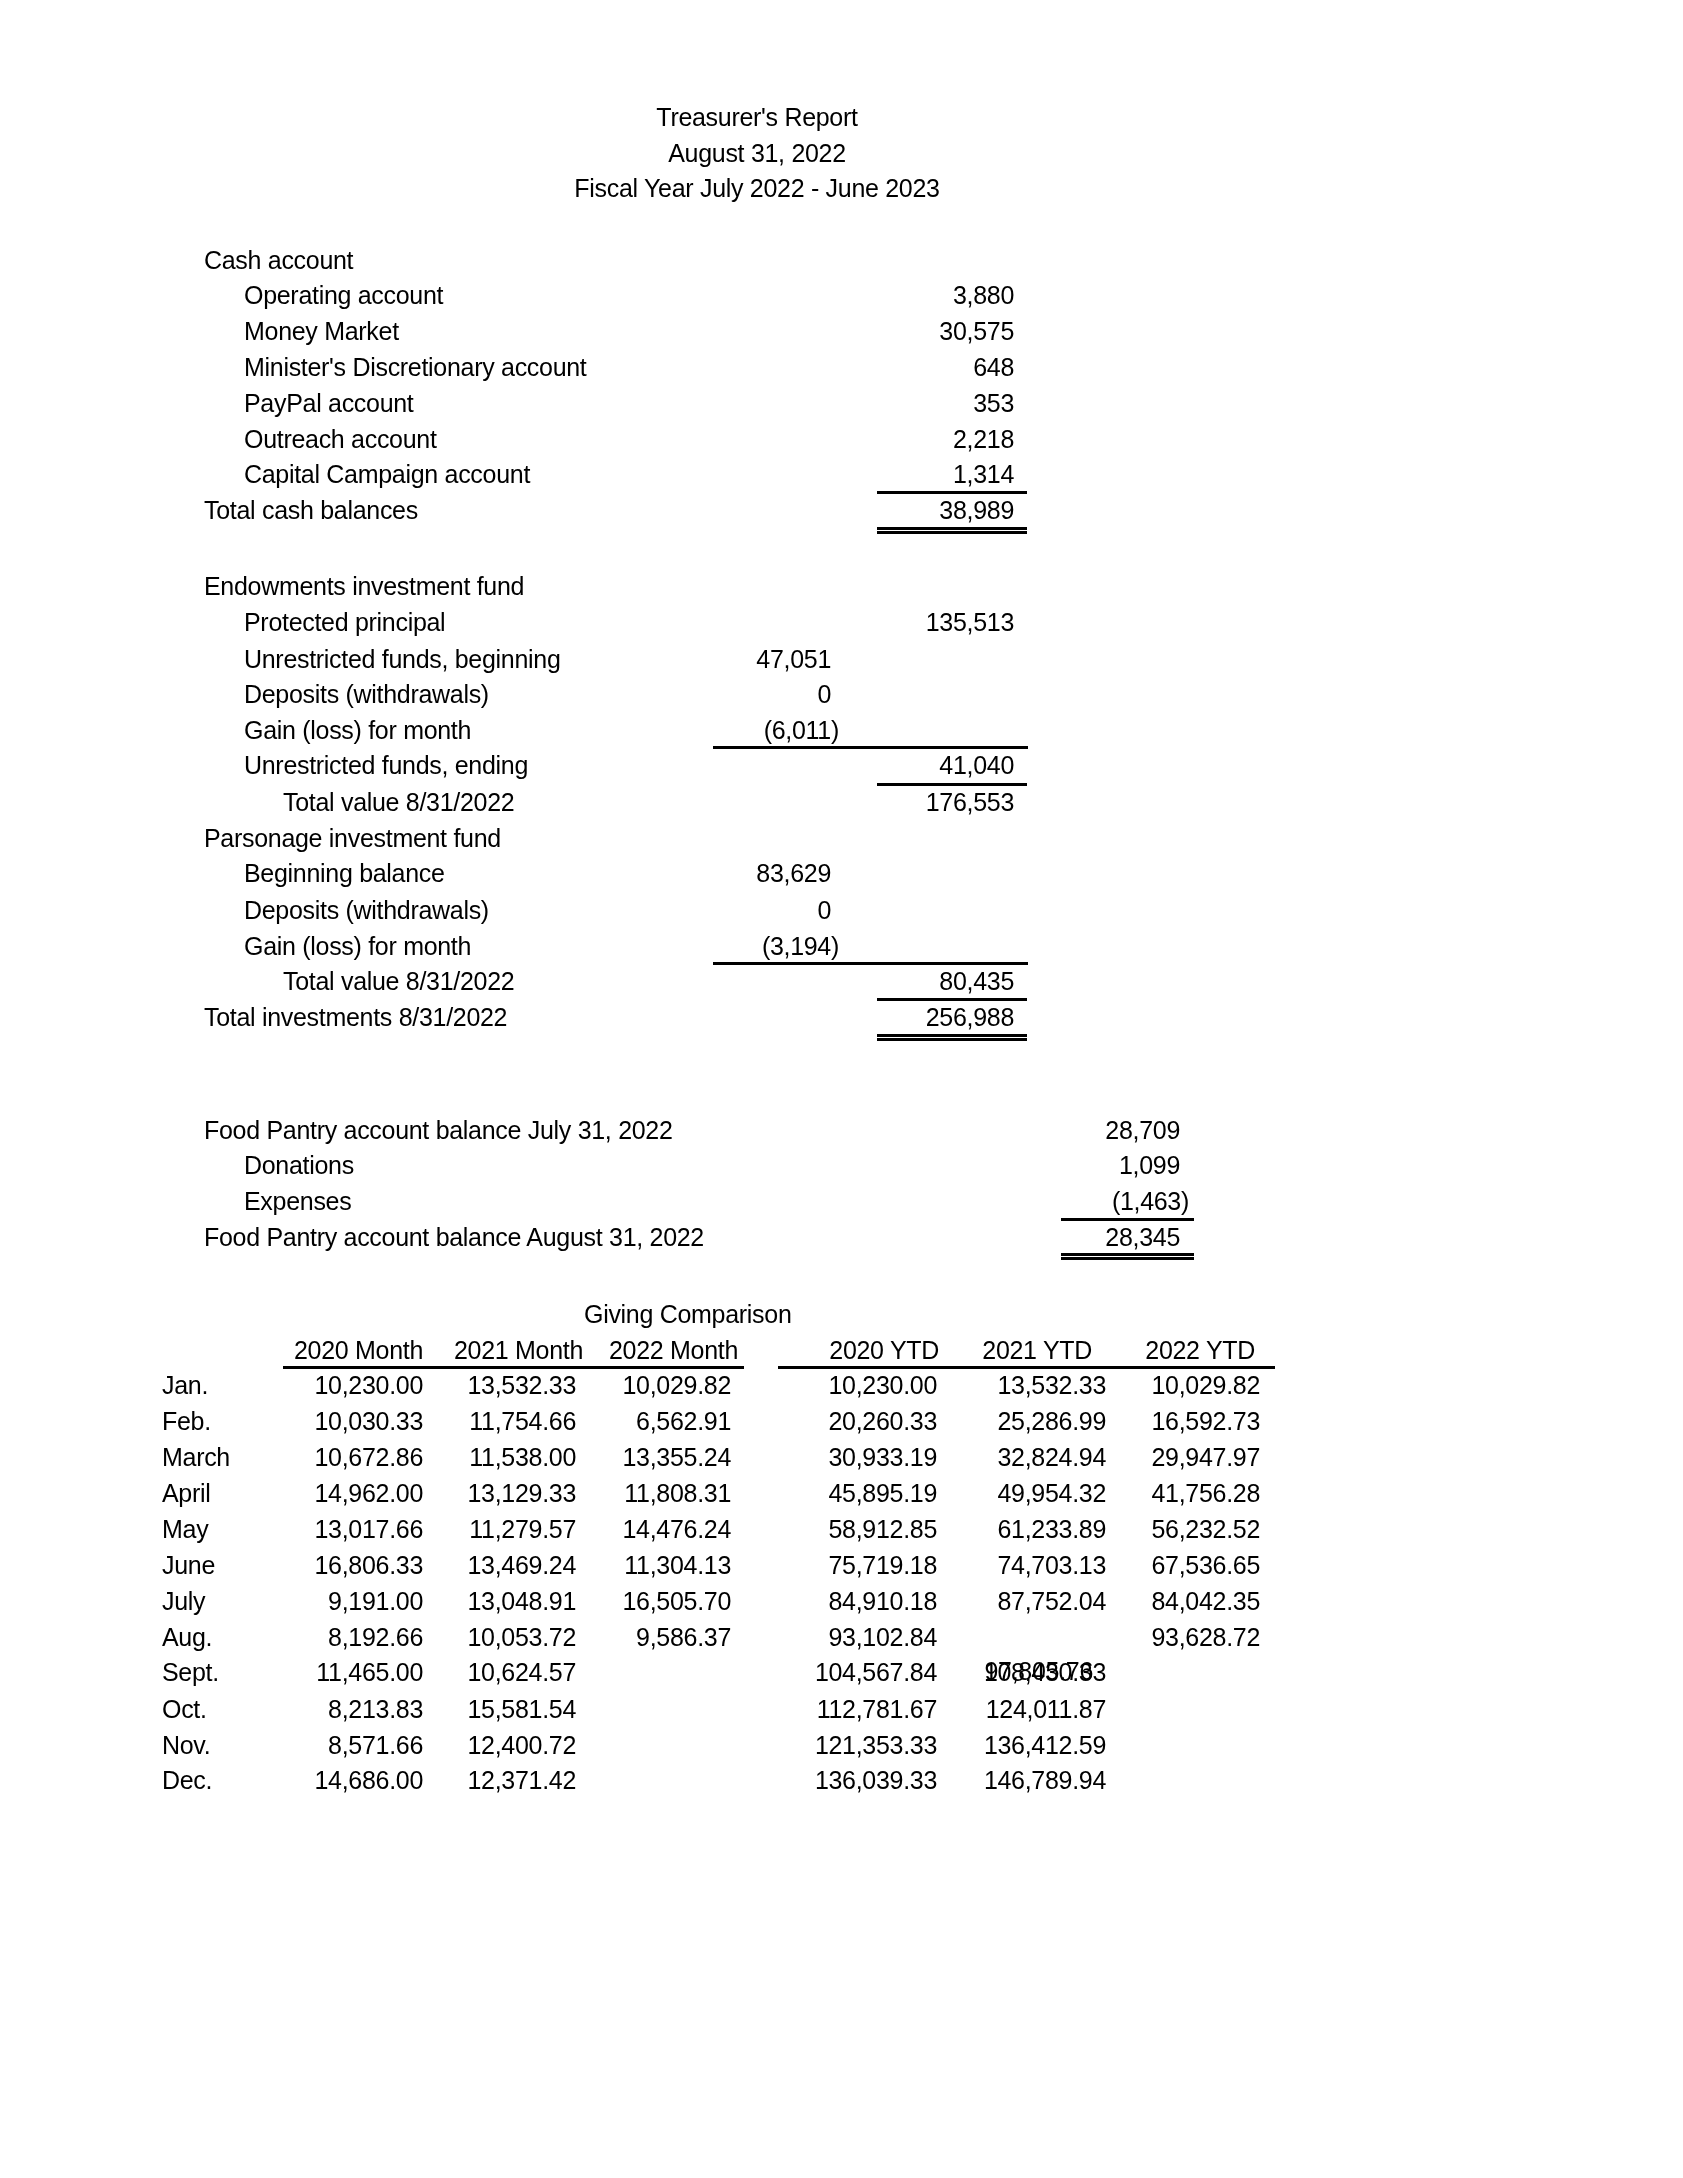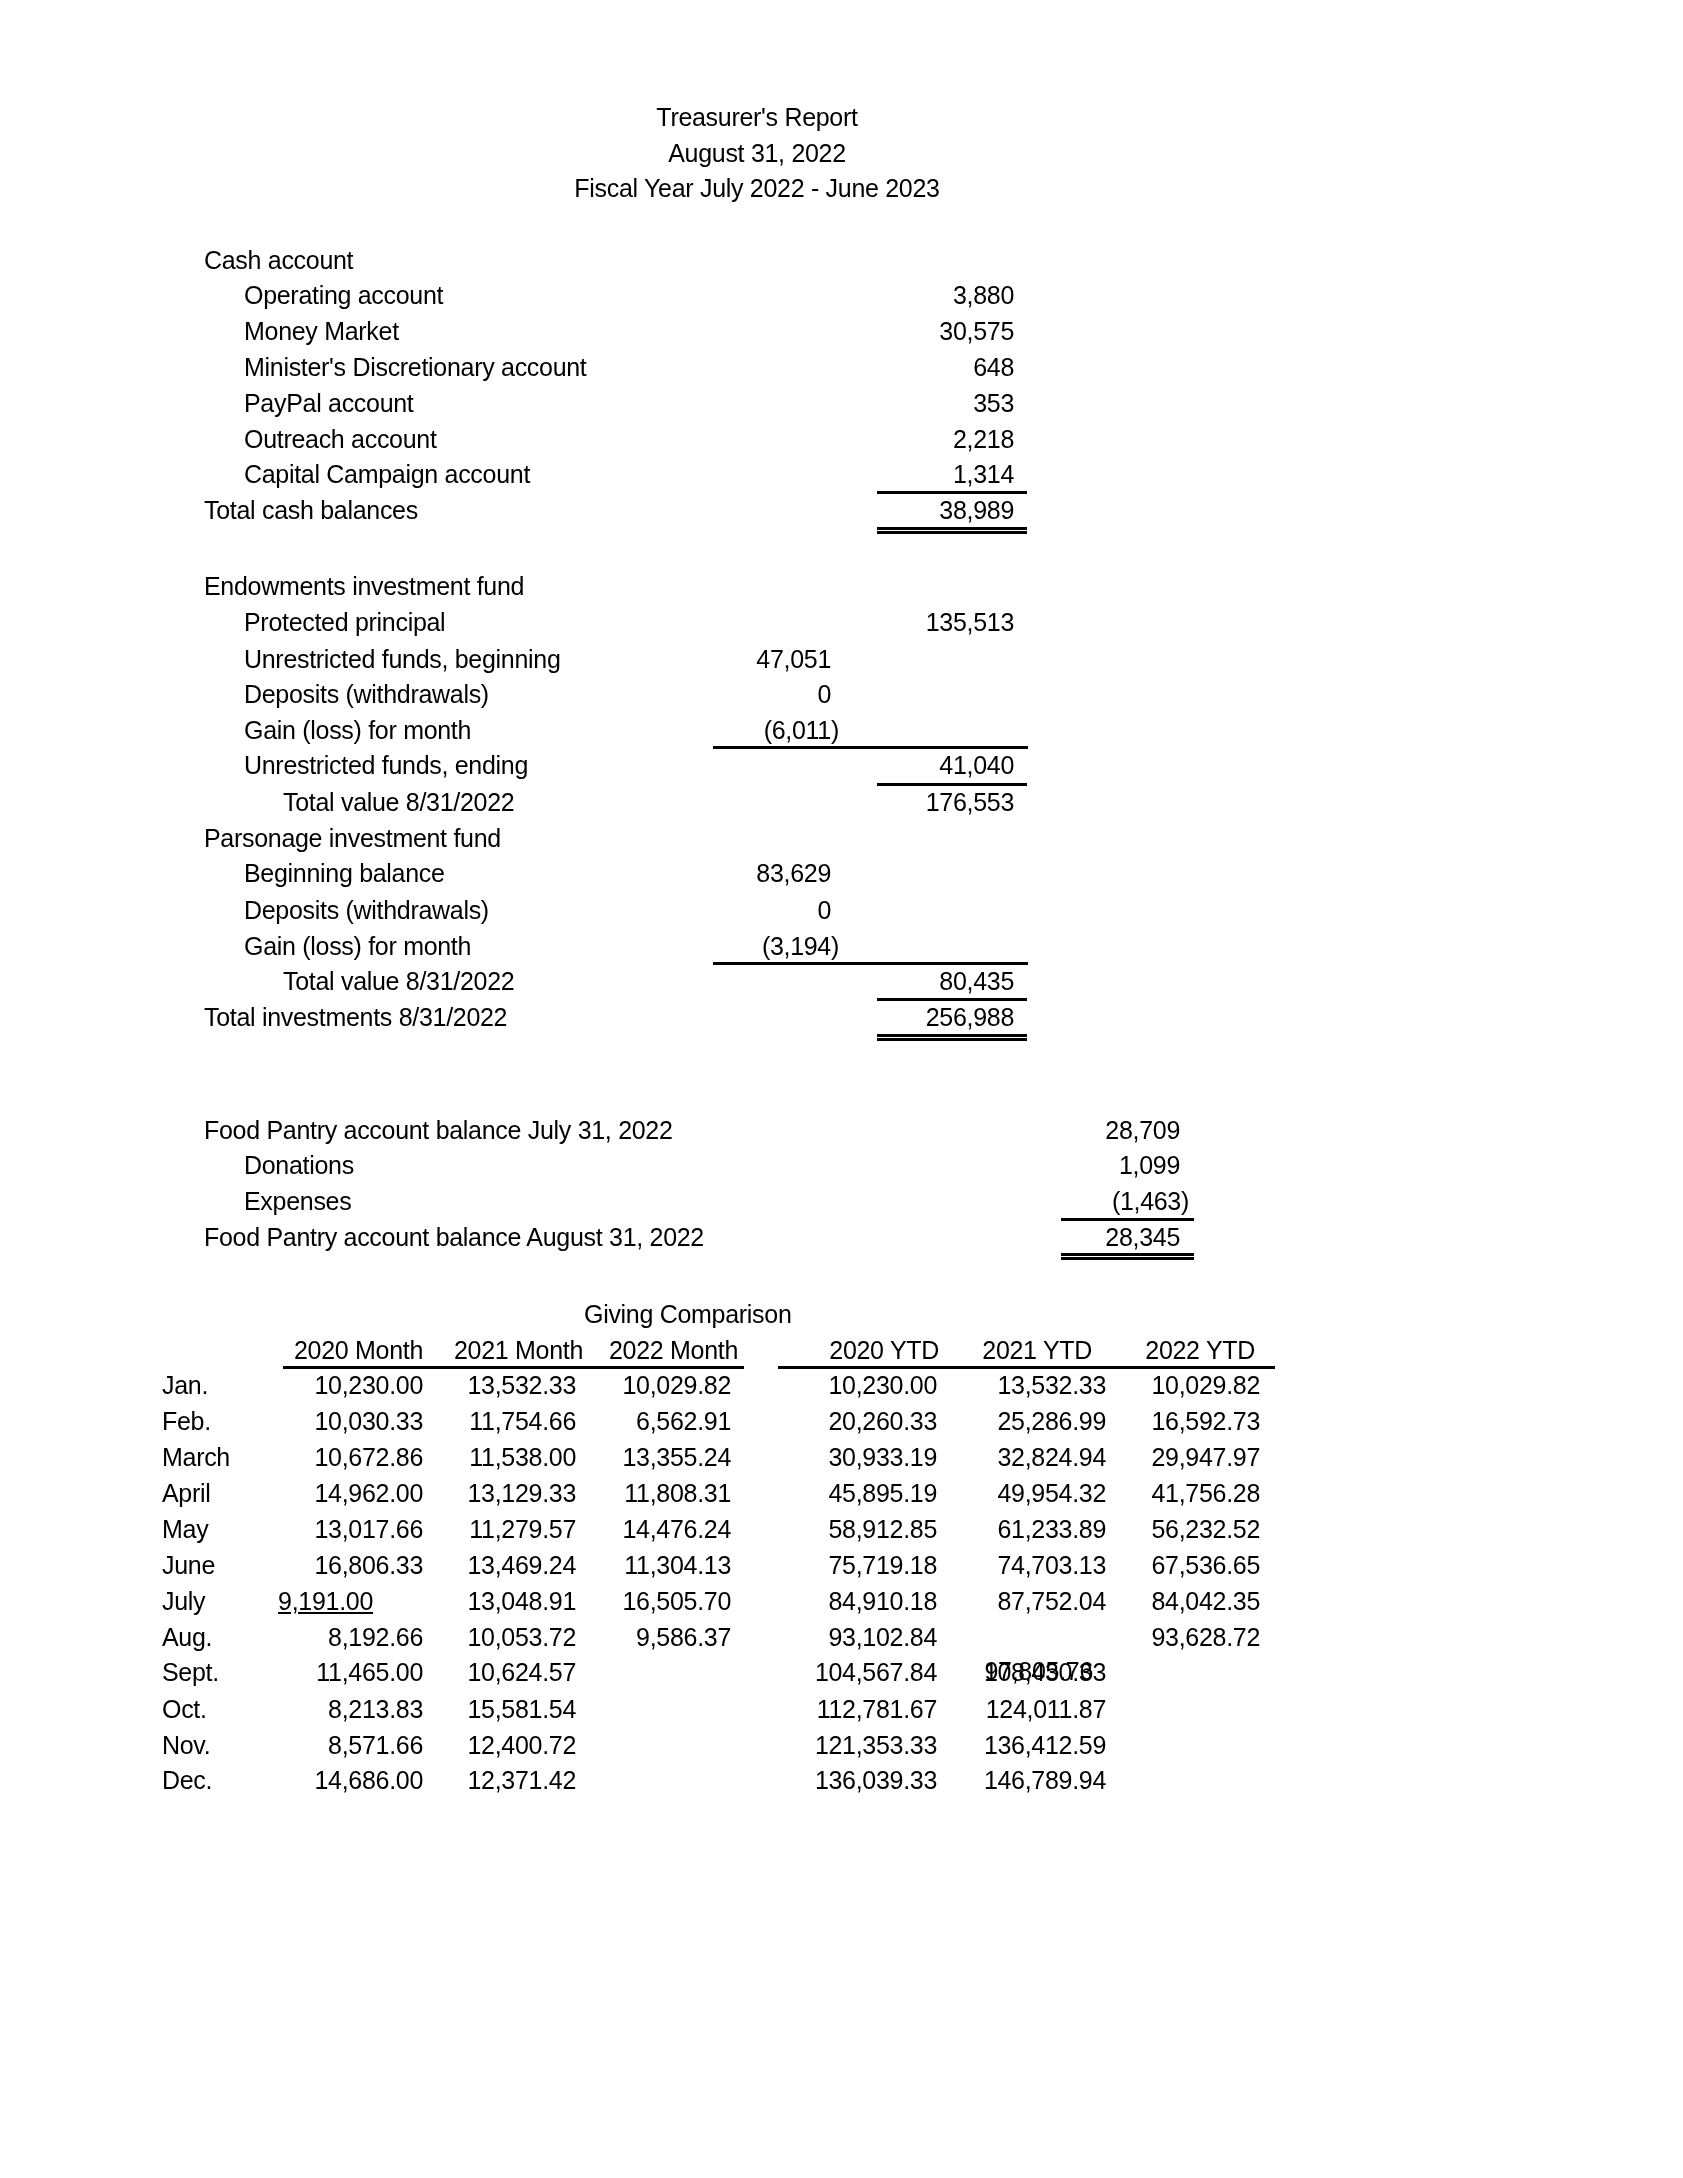--- a/index.html
+++ b/index.html
@@ -179,21 +179,21 @@
         <div class="t" style="left: 162px; top: 1550px;">June</div>
         <div class="t r" style="right: 1260px; top: 1550px;">16,806.33</div>
         <div class="t r" style="right: 1107px; top: 1550px;">13,469.24</div>
         <div class="t r" style="right: 952px; top: 1550px;">11,304.13</div>
         <div class="t r" style="right: 746px; top: 1550px;">75,719.18</div>
         <div class="t r" style="right: 577px; top: 1550px;">74,703.13</div>
         <div class="t r" style="right: 423px; top: 1550px;">67,536.65</div>
       </div>
       <div>
         <div class="t" style="left: 162px; top: 1586px;">July</div>
-        <div class="t r" style="right: 1310px; top: 1586px; text-decoration: underline;">9,191.00</div>
+        <div class="t r" style="right: 1260px; top: 1586px;">9,191.00</div>
         <div class="t r" style="right: 1107px; top: 1586px;">13,048.91</div>
         <div class="t r" style="right: 952px; top: 1586px;">16,505.70</div>
         <div class="t r" style="right: 746px; top: 1586px;">84,910.18</div>
         <div class="t r" style="right: 577px; top: 1586px;">87,752.04</div>
         <div class="t r" style="right: 423px; top: 1586px;">84,042.35</div>
       </div>
       <div>
         <div class="t" style="left: 162px; top: 1622px;">Aug.</div>
         <div class="t r" style="right: 1260px; top: 1622px;">8,192.66</div>
         <div class="t r" style="right: 1107px; top: 1622px;">10,053.72</div>

